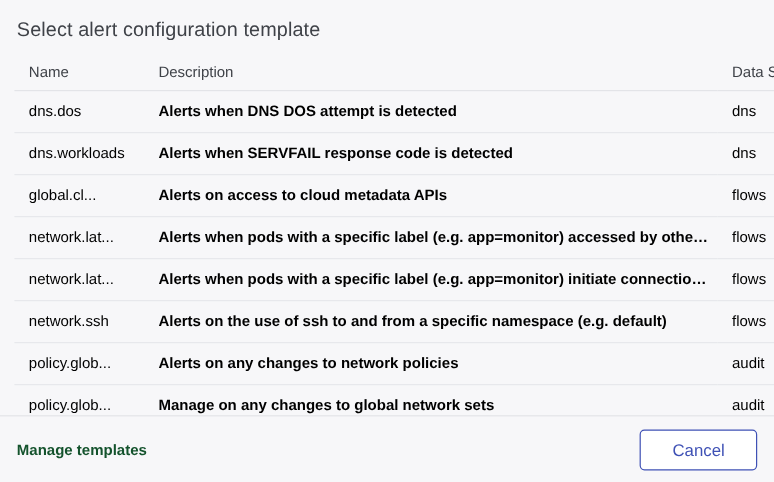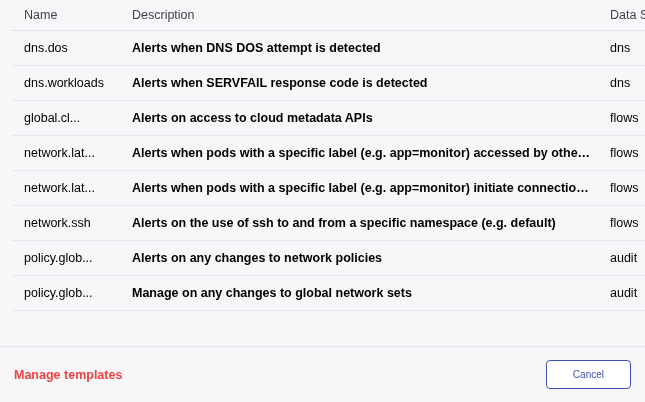--- a/index.html
+++ b/index.html
@@ -68,43 +68,44 @@
     height: 56px;
     border-top: 1px solid #e3e4e8;
     display: flex;
     align-items: center;
     justify-content: space-between;
     padding: 0 14px;
     box-sizing: border-box;
     background: #f7f7f9;
   }
   .manage-link {
-    color: #ef4444;
+    color: #14532d;
     font-size: 12.5px;
     font-weight: bold;
     text-decoration: none;
     cursor: pointer;
   }
   .cancel-button {
     background: #ffffff;
     border: 1px solid #3f51b5;
     color: #3f51b5;
     border-radius: 4px;
-    font-size: 10px;
+    font-size: 14px;
     font-family: "Liberation Sans", sans-serif;
     padding: 8px 26px;
     cursor: pointer;
     min-width: 64px;
   }
 </style>
 </head>
 <body>
 
 <div class="dialog">
 
+  <div class="dialog-title">Select alert configuration template</div>
 
   <div class="table-wrap">
     <table class="alert-table">
       <thead>
         <tr>
           <th class="col-name">Name</th>
           <th class="col-desc">Description</th>
           <th class="col-dataset">Data Set</th>
         </tr>
       </thead>

